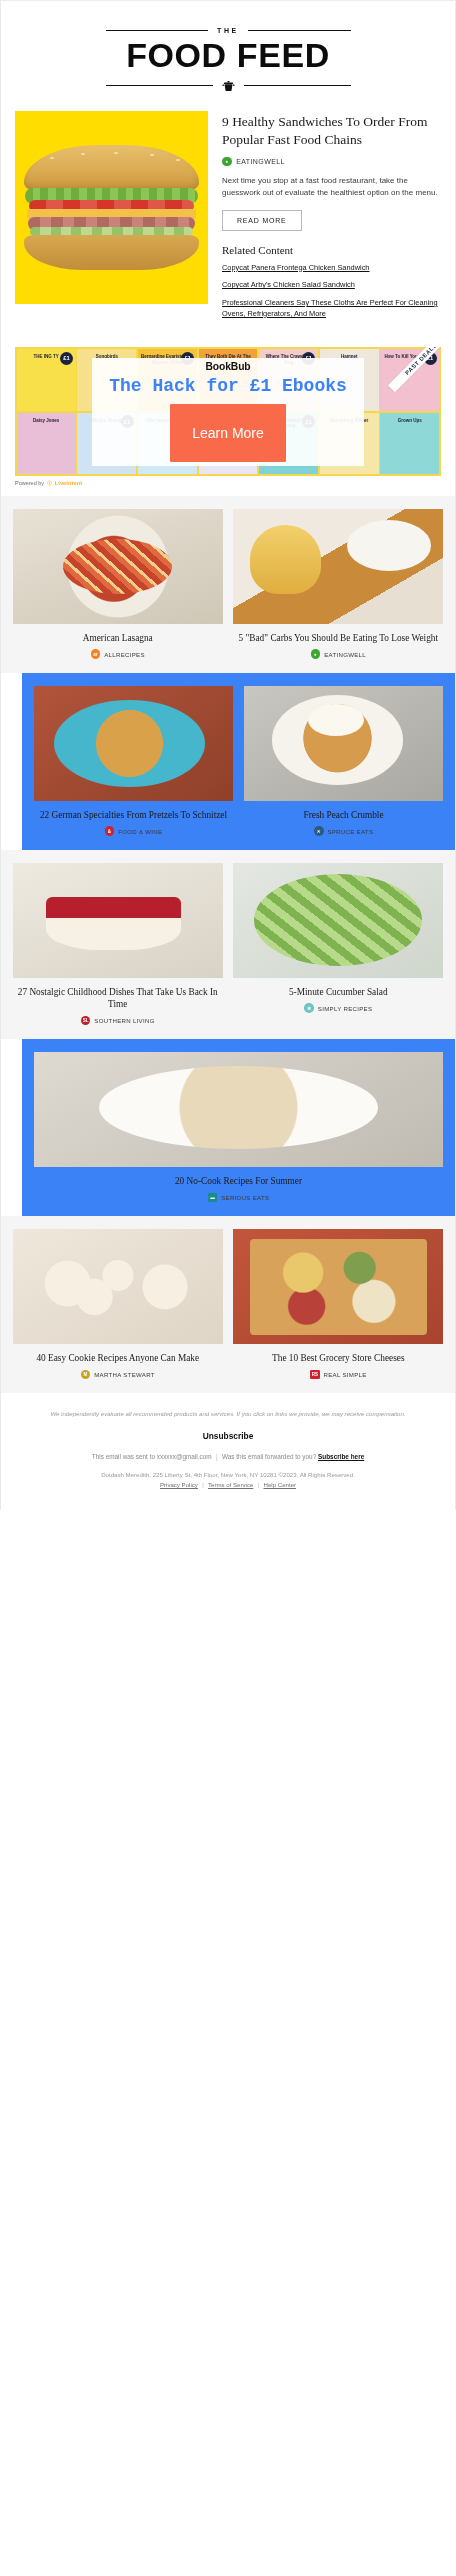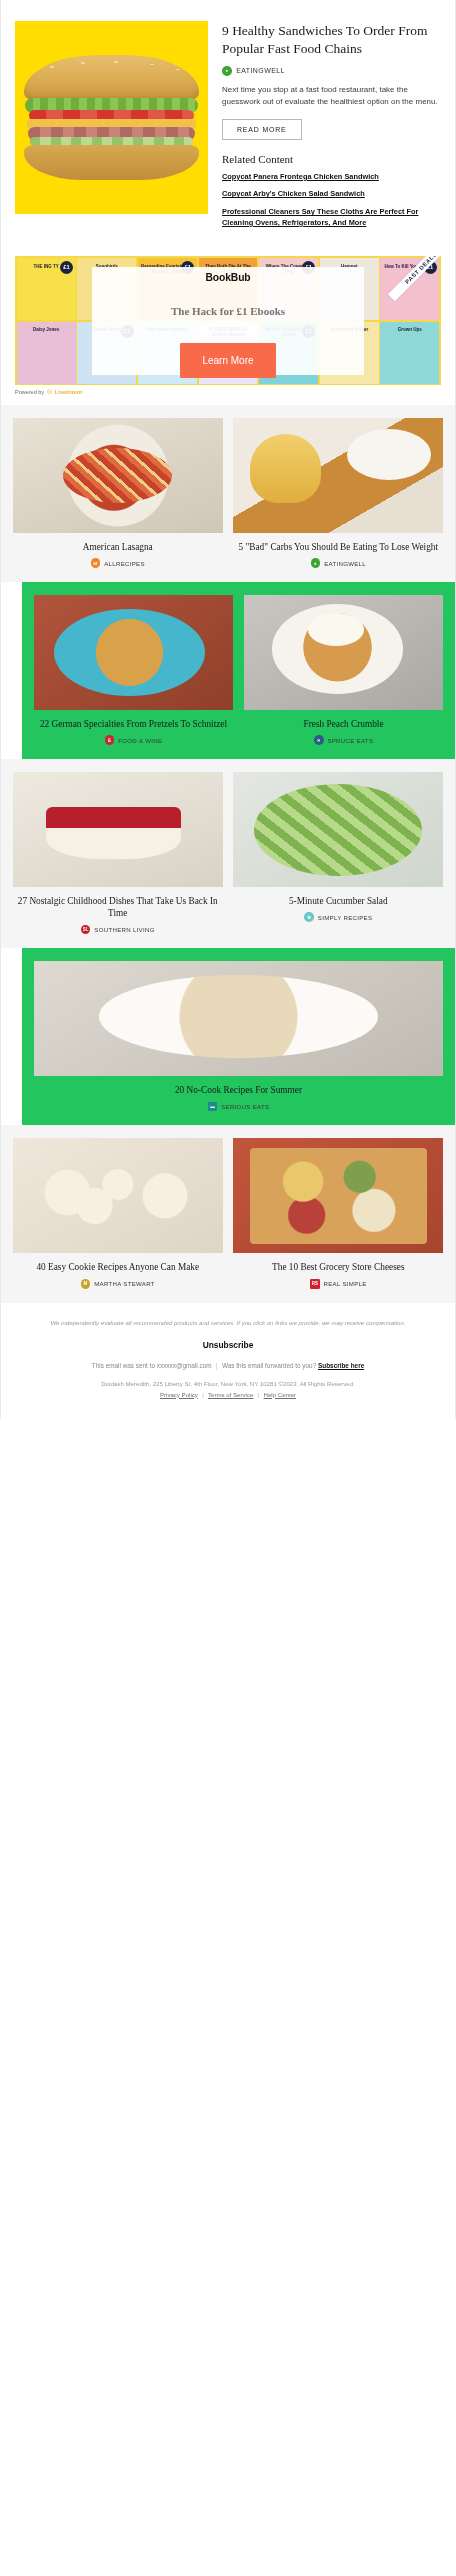--- a/index.html
+++ b/index.html
@@ -162,21 +162,21 @@
   .related-h {
     font-family: "Liberation Serif", serif;
     font-size: 11px;
     color: #1a1a1a;
     margin: 13px 0 7px 0;
     font-weight: 400;
   }
   .related-link {
     display: block;
     font-size: 7.4px;
-    font-weight: 700;
+    font-weight: 400;
     color: #111;
     text-decoration: underline;
     line-height: 1.45;
     margin-bottom: 7px;
   }
 
   
   .ad-block { padding: 3.9px 14px 10.3px 14px; }
   .ad-frame {
     position: relative;
@@ -205,36 +205,36 @@
     background: #1c2340; color: #fff;
     font-size: 5.8px; font-weight: 700;
     display: flex; align-items: center; justify-content: center;
   }
   .ad-overlay {
     position: absolute;
     left: 18%; right: 18%;
     top: 10.3px; bottom: 10.3px;
     background: rgba(255,255,255,.92);
     display: flex; flex-direction: column;
-    align-items: center; justify-content: flex-start;
-    gap: 22px;
+    align-items: center; justify-content: center;
+    gap: 4px;
     padding: 5.2px;
   }
   .ad-brand { font-size: 10.3px; font-weight: 700; color: #111; letter-spacing: -0.1px; }
   .ad-head {
-    font-family: Liberation Serif, serif;
-    font-size: 11px;
+    font-family: Liberation Mono, monospace;
+    font-size: 18px;
     font-weight: 700;
-    color: #737373;
+    color: #3b82f6;
     text-align: center;
     line-height: 1.12;
   }
   .ad-cta {
     background: #F96A4A; color: #fff;
-    padding: 12px 22px; font-size: 10px; font-weight: 400;
+    padding: 21px 22px; font-size: 14px; font-weight: 400;
     border-radius: 1.3px; margin-top: 3.9px;
   }
   .ribbon {
     position: absolute;
     top: 6.4px; right: -22px;
     width: 84px;
     transform: rotate(-45deg);
     background: #fff;
     color: #1c2340;
     font-size: 5.8px; font-weight: 700; letter-spacing: 0.6px;
@@ -244,21 +244,21 @@
   .ad-powered {
     font-size: 5.5px;
     color: #6a6a6a;
     padding-top: 3.2px;
     display: flex; align-items: center; gap: 2.6px;
   }
   .li-logo { color: #F5B335; font-weight: 700; font-size: 5.8px; }
 
   
   .grid-sec { background: #f5f5f5; padding: 13px 11.6px 14px 11.6px; }
-  .grid-sec.alt { background: #22c55e; margin-left: 21px; }
+  .grid-sec.alt { background: #3b82f6; margin-left: 21px; }
   .row {
     display: flex;
     gap: 10.3px;
   }
   .card { flex: 1 1 0; width: 0; text-align: center; }
   .card-img {
     width: 100%;
     height: 115px;
     overflow: hidden;
     position: relative;
@@ -357,20 +357,41 @@
   .foot-sent a, .foot-links a { color: #111; font-weight: 700; text-decoration: underline; }
   .foot-addr { font-size: 6.1px; color: #9a9a9a; line-height: 1.7; }
   .foot-links a { font-weight: 400; color: #6f6f6f; }
   .sep { color: #bbb; padding: 0 2.6px; }
 </style>
 </head>
 <body>
 
 <div class="email-wrap">
 
+  <div class="masthead">
+    <div class="the-rule">
+      <div class="bar"></div>
+      <div class="the-word">THE</div>
+      <div class="bar"></div>
+    </div>
+    <div class="brand">FOOD FEED</div>
+    <div class="pot-rule">
+      <div class="bar"></div>
+      <span class="pot-icon">
+        <svg width="13" height="10.3" viewBox="0 0 24 20" fill="#111">
+          <rect x="10" y="0" width="4" height="3" rx="1"></rect>
+          <rect x="3" y="3" width="18" height="2.6" rx="1"></rect>
+          <path d="M4.5 6.4h15l-1.4 11.2a2 2 0 0 1-2 1.8H7.9a2 2 0 0 1-2-1.8L4.5 6.4z"></path>
+          <rect x="0" y="7" width="4" height="2.4" rx="1.2"></rect>
+          <rect x="20" y="7" width="4" height="2.4" rx="1.2"></rect>
+        </svg>
+      </span>
+      <div class="bar"></div>
+    </div>
+  </div>
 
   <div class="feature">
     <div class="feature-img">
       <div class="sw">
         <div class="bread-top"></div>
         <div class="seed" style="left:26px;top:11.6px"></div>
         <div class="seed" style="left:57px;top:7.7px"></div>
         <div class="seed" style="left:90px;top:6.4px"></div>
         <div class="seed" style="left:126px;top:9px"></div>
         <div class="seed" style="left:152px;top:14px"></div>

